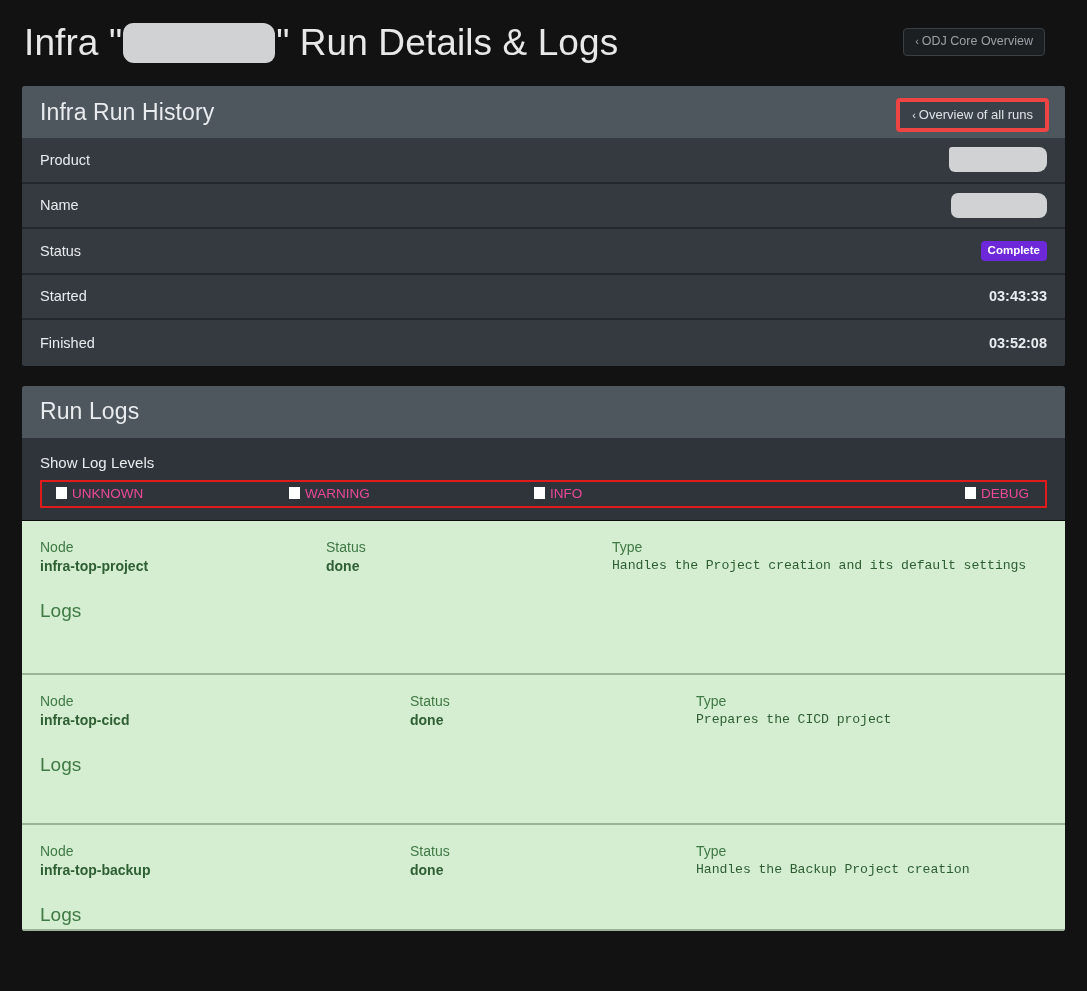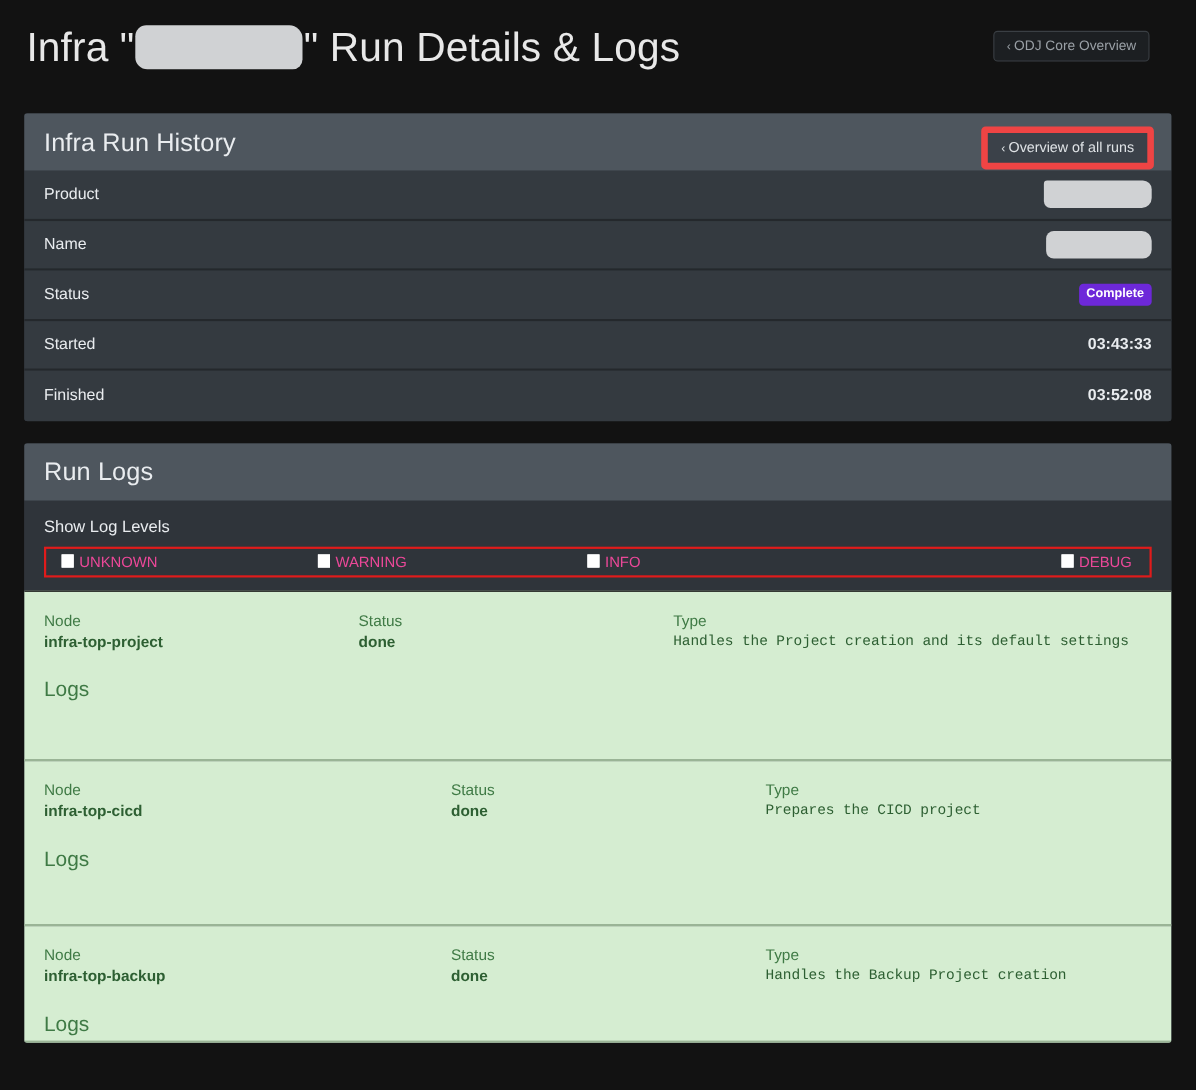--- a/index.html
+++ b/index.html
@@ -63,21 +63,20 @@
     white-space: nowrap;
     cursor: pointer;
   }
   .chev { margin-right: 3px; font-size: 11px; }
 
   
   .panel {
     background: #2f343a;
     border-radius: 3px;
     overflow: hidden;
-    margin-top: 17px;
   }
   .panel + .panel { margin-top: 20px; }
 
   .panel-head {
     background: #4e565e;
     height: 52px;
     display: flex;
     align-items: center;
     padding: 0 18px;
     position: relative;
@@ -86,21 +85,21 @@
     font-size: 23px;
     color: #e9ecef;
     font-weight: 400;
     letter-spacing: 0.1px;
   }
   .panel-head .btn-head {
     position: absolute;
     right: 16px;
     top: 12px;
     background: #3b4149;
-    border: 6px solid #ef4444;
+    border: 4px solid #ef4444;
     color: #dfe3e6;
     font-size: 13px;
     padding: 6px 12px 7px;
     border-radius: 4px;
     line-height: 1;
     cursor: pointer;
     white-space: nowrap;
   }
 
   

